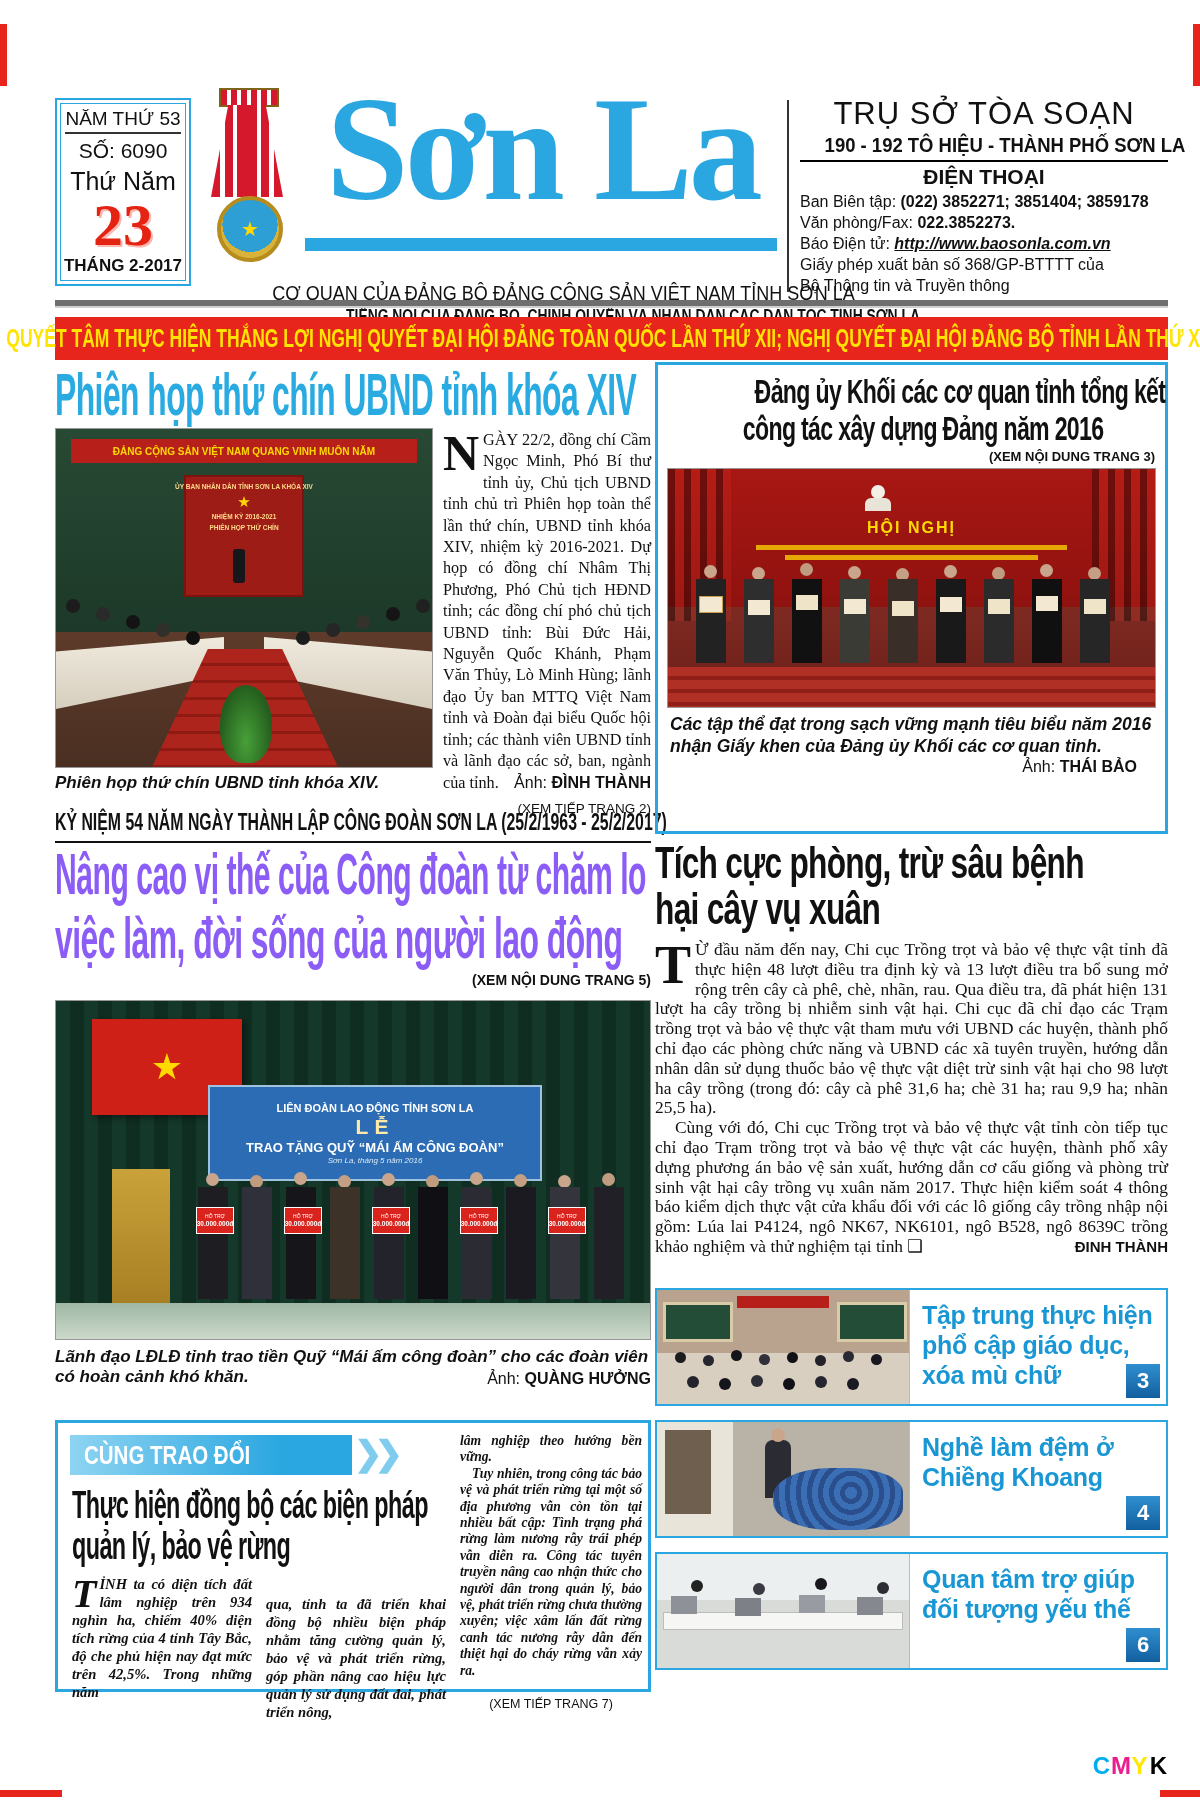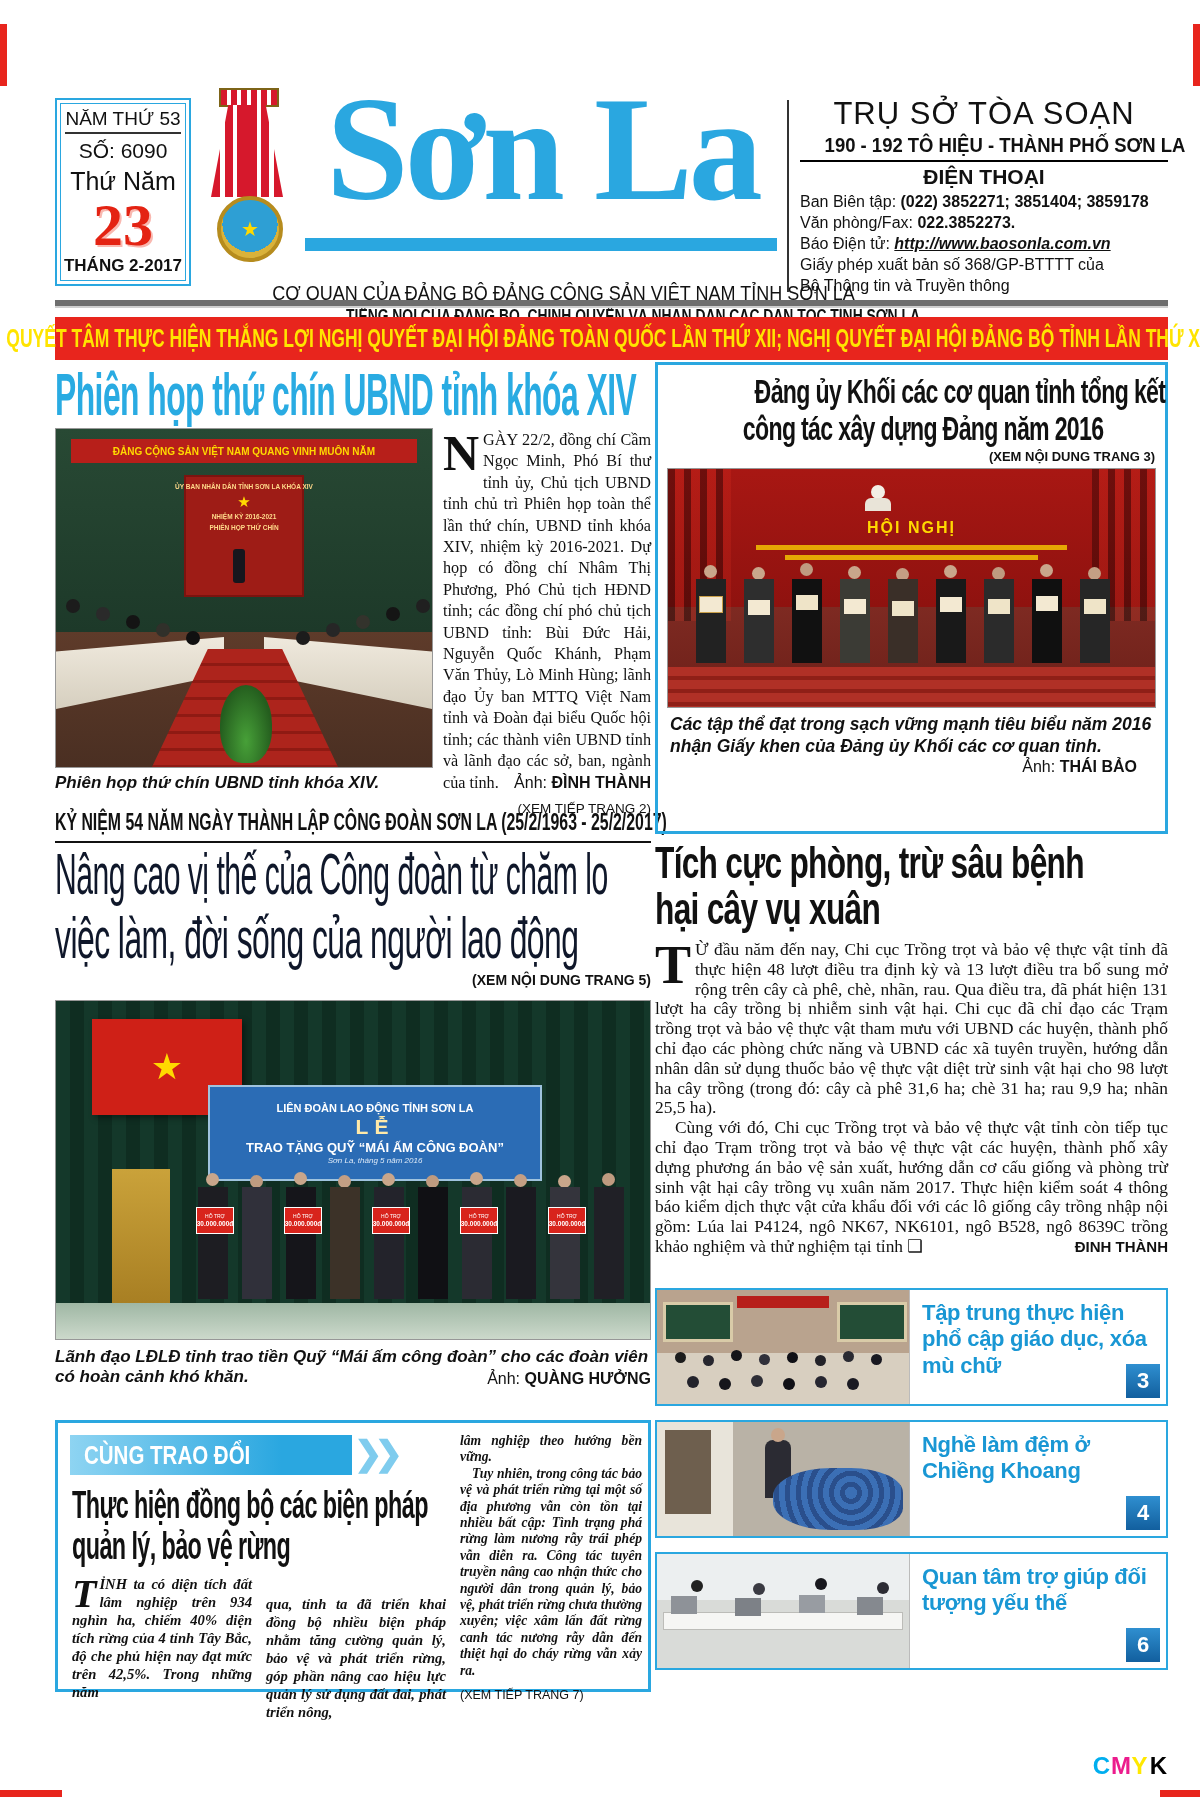--- a/index.html
+++ b/index.html
@@ -50,53 +50,53 @@
   
   .h1-blue{left:55px;top:360px;width:596px;color:#29abe2;font-weight:bold;font-size:60px;letter-spacing:-1px;}
   .lead-body{left:443px;top:430px;width:208px;font-family:"Liberation Serif",serif;font-size:16.2px;line-height:21.4px;}
   .dropcap{float:left;font-family:"Liberation Serif",serif;font-weight:bold;font-size:50px;line-height:.82;padding:3px 4px 0 0;}
   .see{display:block;text-align:right;font-family:"Liberation Sans",sans-serif;font-size:13.5px;margin-top:4px;}
   .cap-row{left:55px;top:773px;width:596px;display:flex;justify-content:space-between;align-items:baseline;}
   .cap-txt{font-weight:bold;font-style:italic;font-size:17px;}
   .credit{font-size:16px;}
   .kicker-wrap{left:55px;top:808px;width:596px;border-bottom:2px solid #111;padding-bottom:5px;}
   .kicker-wrap .cx{font-weight:bold;font-size:24px;}
-  .h2-green{color:#0f172a;font-weight:normal;font-size:58px;letter-spacing:-1px;}
+  .h2-green{color:#8b5cf6;font-weight:bold;font-size:58px;letter-spacing:-1px;}
   .see5{left:55px;top:972px;width:596px;text-align:right;font-weight:bold;font-size:14px;}
   .cap2a{left:55px;top:1347px;width:596px;font-weight:bold;font-style:italic;font-size:17px;}
   .cap2b{left:55px;top:1370px;width:596px;text-align:right;font-size:16px;}
   
   .forest{left:55px;top:1420px;width:596px;height:272px;border:3px solid #2aa7e0;box-sizing:border-box;}
   .fb-label{position:absolute;left:12px;top:12px;width:282px;height:40px;
     background:linear-gradient(90deg,#8ed4f2,#2aa7e0 75%);display:flex;align-items:center;padding-left:14px;box-sizing:border-box;}
   .fb-label .cx{color:#fff;font-weight:bold;font-size:25px;}
   .fb-chev{position:absolute;left:296px;top:10px;color:#7fccee;font-size:34px;font-weight:bold;letter-spacing:-8px;}
   .fb-head{position:absolute;left:14px;top:62px;font-weight:bold;font-size:39px;color:#111;letter-spacing:-1px;line-height:1.05;}
   .fb-col{position:absolute;top:152px;width:180px;height:106px;font-family:"Liberation Serif",serif;
           font-weight:bold;font-style:italic;font-size:14.6px;line-height:18px;text-align:justify;}
   .fb-col3{position:absolute;left:402px;top:10px;width:182px;height:244px;font-family:"Liberation Serif",serif;
           font-weight:bold;font-style:italic;font-size:13.6px;line-height:16.4px;text-align:justify;}
   .fb-drop{float:left;font-family:"Liberation Serif",serif;font-weight:bold;font-style:italic;font-size:40px;line-height:.8;padding:3px 3px 0 0;}
-  .fb-see{text-align:left;font-family:"Liberation Sans",sans-serif;font-style:normal;font-weight:normal;font-size:12.5px;margin-top:8px;}
+  .fb-see{text-align:center;font-family:"Liberation Sans",sans-serif;font-style:normal;font-weight:normal;font-size:12.5px;margin-top:17px;}
   
   .party{left:655px;top:362px;width:513px;height:472px;border:3px solid #2aa7e0;box-sizing:border-box;text-align:center;}
   .pb-head{font-weight:bold;font-size:34px;letter-spacing:-1px;line-height:1.1;margin-top:8px;}
   .pb-see{text-align:right;font-weight:bold;font-size:13px;padding-right:10px;margin:1px 0 4px;}
   .pb-cap{text-align:left;padding:6px 12px 0;font-weight:bold;font-style:italic;font-size:17.5px;line-height:1.25;}
   .pb-credit{text-align:right;padding-right:28px;font-size:16px;}
   
   .pest-head{left:655px;top:840px;width:513px;font-weight:bold;font-size:44px;letter-spacing:-1px;line-height:1.04;color:#111;}
   .pest-body{left:655px;top:940px;width:513px;font-family:"Liberation Serif",serif;font-size:17.4px;line-height:19.8px;}
   .pest-p2{text-indent:20px;margin-top:0;}
   .author{float:right;font-family:"Liberation Sans",sans-serif;font-weight:bold;font-size:15px;}
   
   .promo{position:absolute;left:655px;width:513px;height:118px;border:2px solid #2aa7e0;box-sizing:border-box;display:flex;background:#fff;}
   .promo-photo{width:252px;height:100%;position:relative;overflow:hidden;flex:none;border-right:1px solid #bbb;}
   .promo-right{position:relative;flex:1;}
-  .promo-title{padding:10px 12px 0;font-weight:bold;font-size:22px;line-height:1.2;color:#1997d4;letter-spacing:-.3px;}
+  .promo-title{padding:10px 12px 0;font-weight:bold;font-size:25px;line-height:1.2;color:#1997d4;letter-spacing:-.3px;}
   .promo-page{position:absolute;right:6px;bottom:6px;width:34px;height:34px;background:linear-gradient(180deg,#2f8fd0,#125f9e);
               color:#fff;font-weight:bold;font-size:22px;display:flex;align-items:center;justify-content:center;}
   
   .photo1{left:55px;top:428px;width:378px;height:340px;background:linear-gradient(180deg,#284934,#1d3929 60%,#5e3b2a 60%,#4a2f22 100%);}
   .p1-banner{position:absolute;left:4%;top:10px;width:92%;height:24px;background:#b71f1a;display:flex;align-items:center;justify-content:center;overflow:hidden;}
   .p1-banner span{color:#ffd900;font-weight:bold;font-size:10px;white-space:nowrap;}
   .p1-backdrop{position:absolute;left:34%;top:46px;width:32%;height:122px;background:#9e1c16;border:2px solid #7c130f;
                display:flex;flex-direction:column;align-items:center;gap:4px;padding-top:6px;box-sizing:border-box;}
   .p1-star{color:#ffd900;font-size:15px;line-height:1;}
   .p1-bline{color:#ffd98a;font-size:6.5px;font-weight:bold;white-space:nowrap;}

